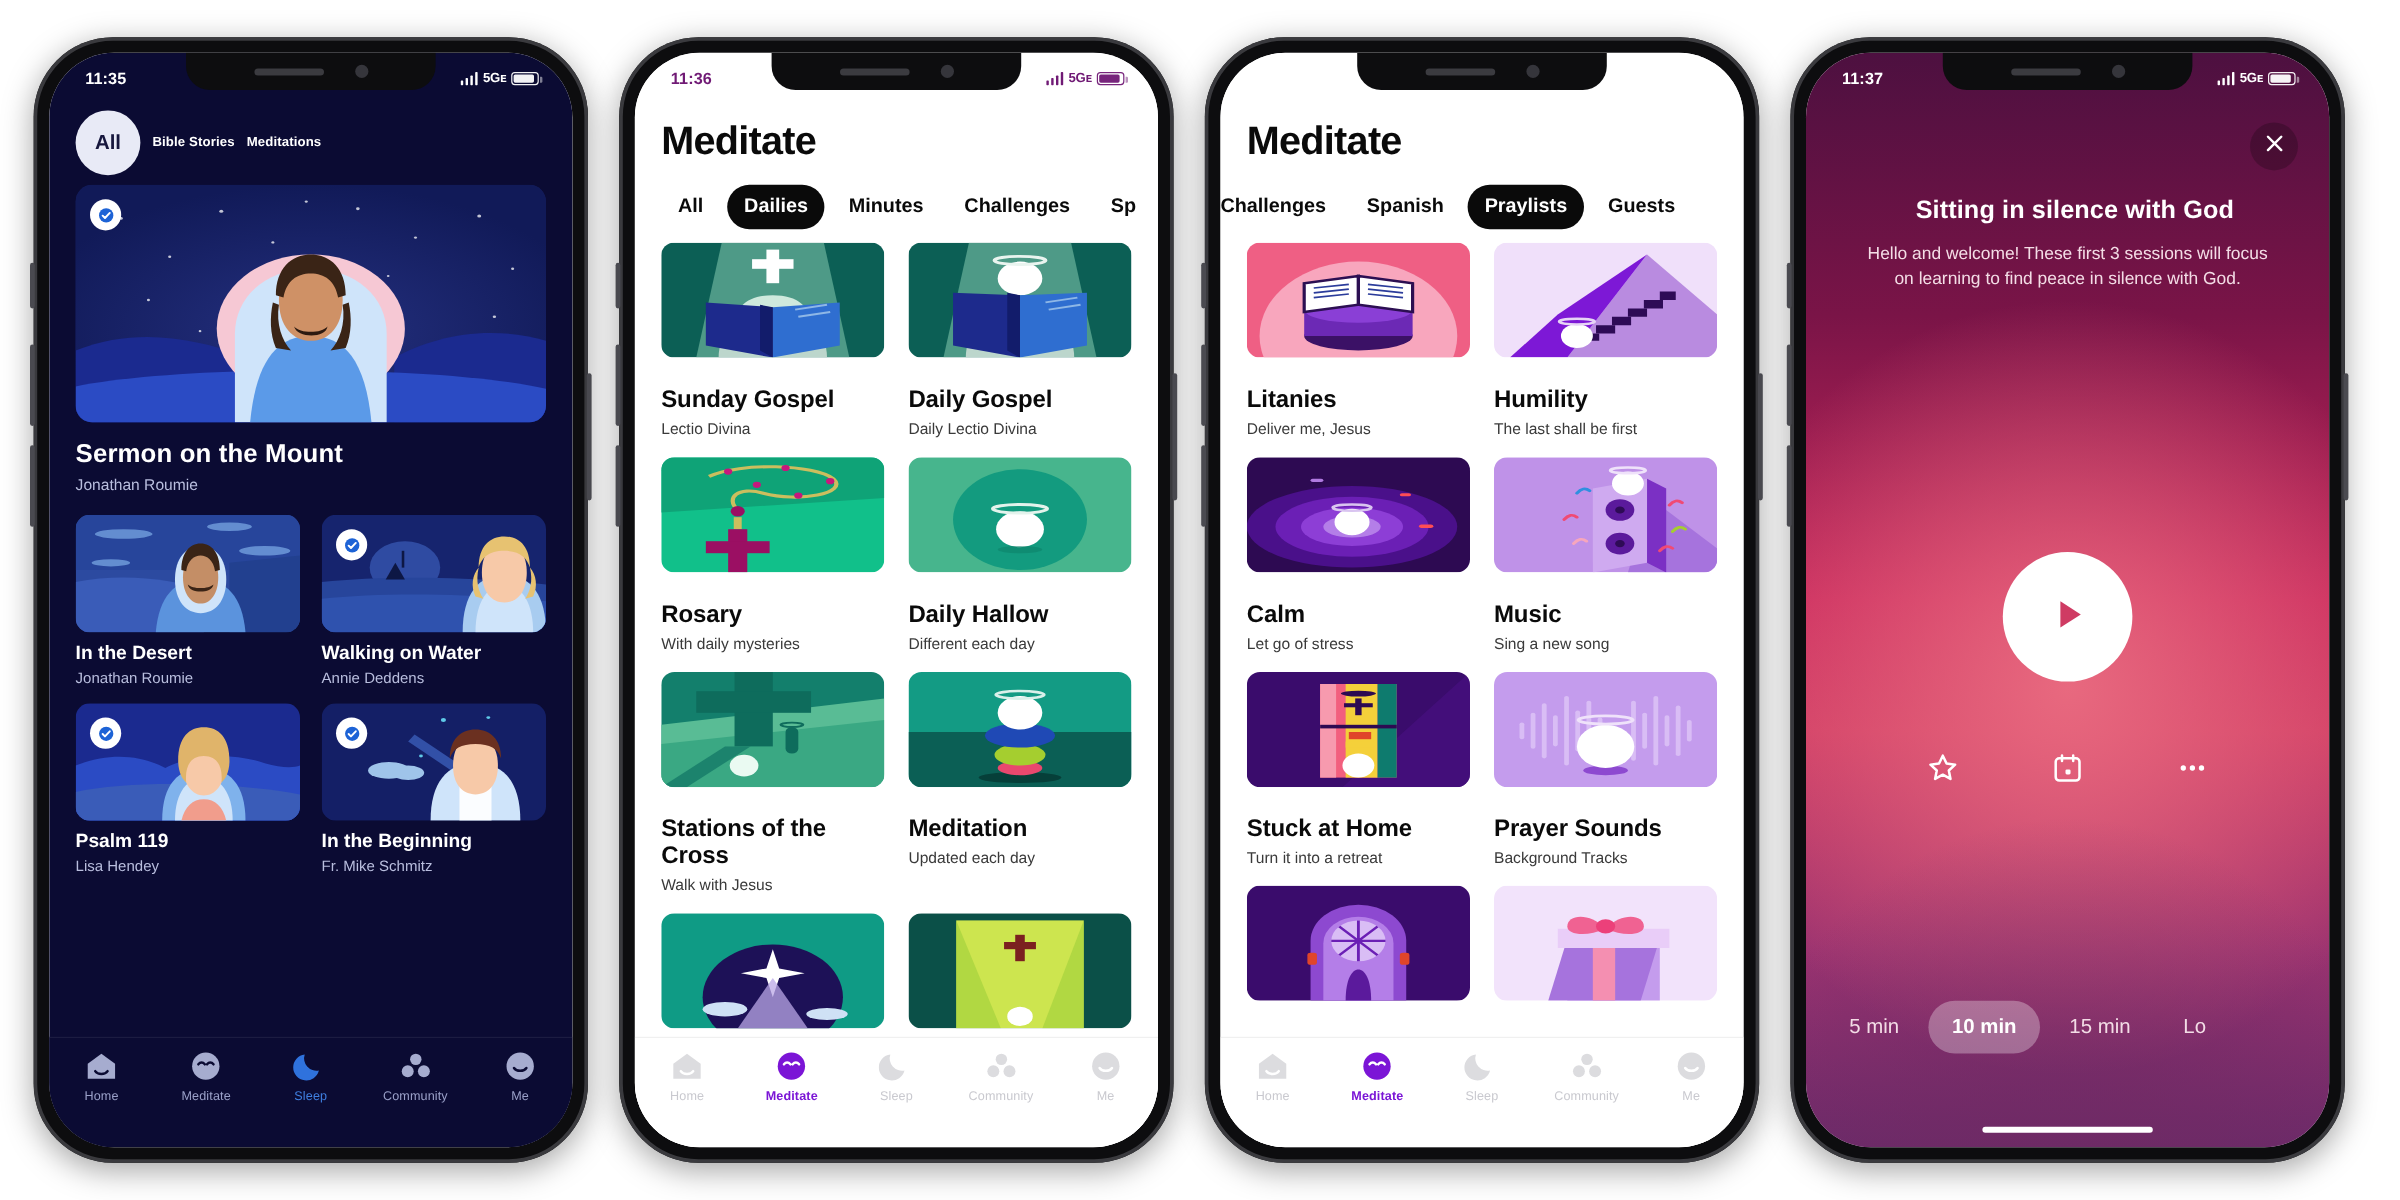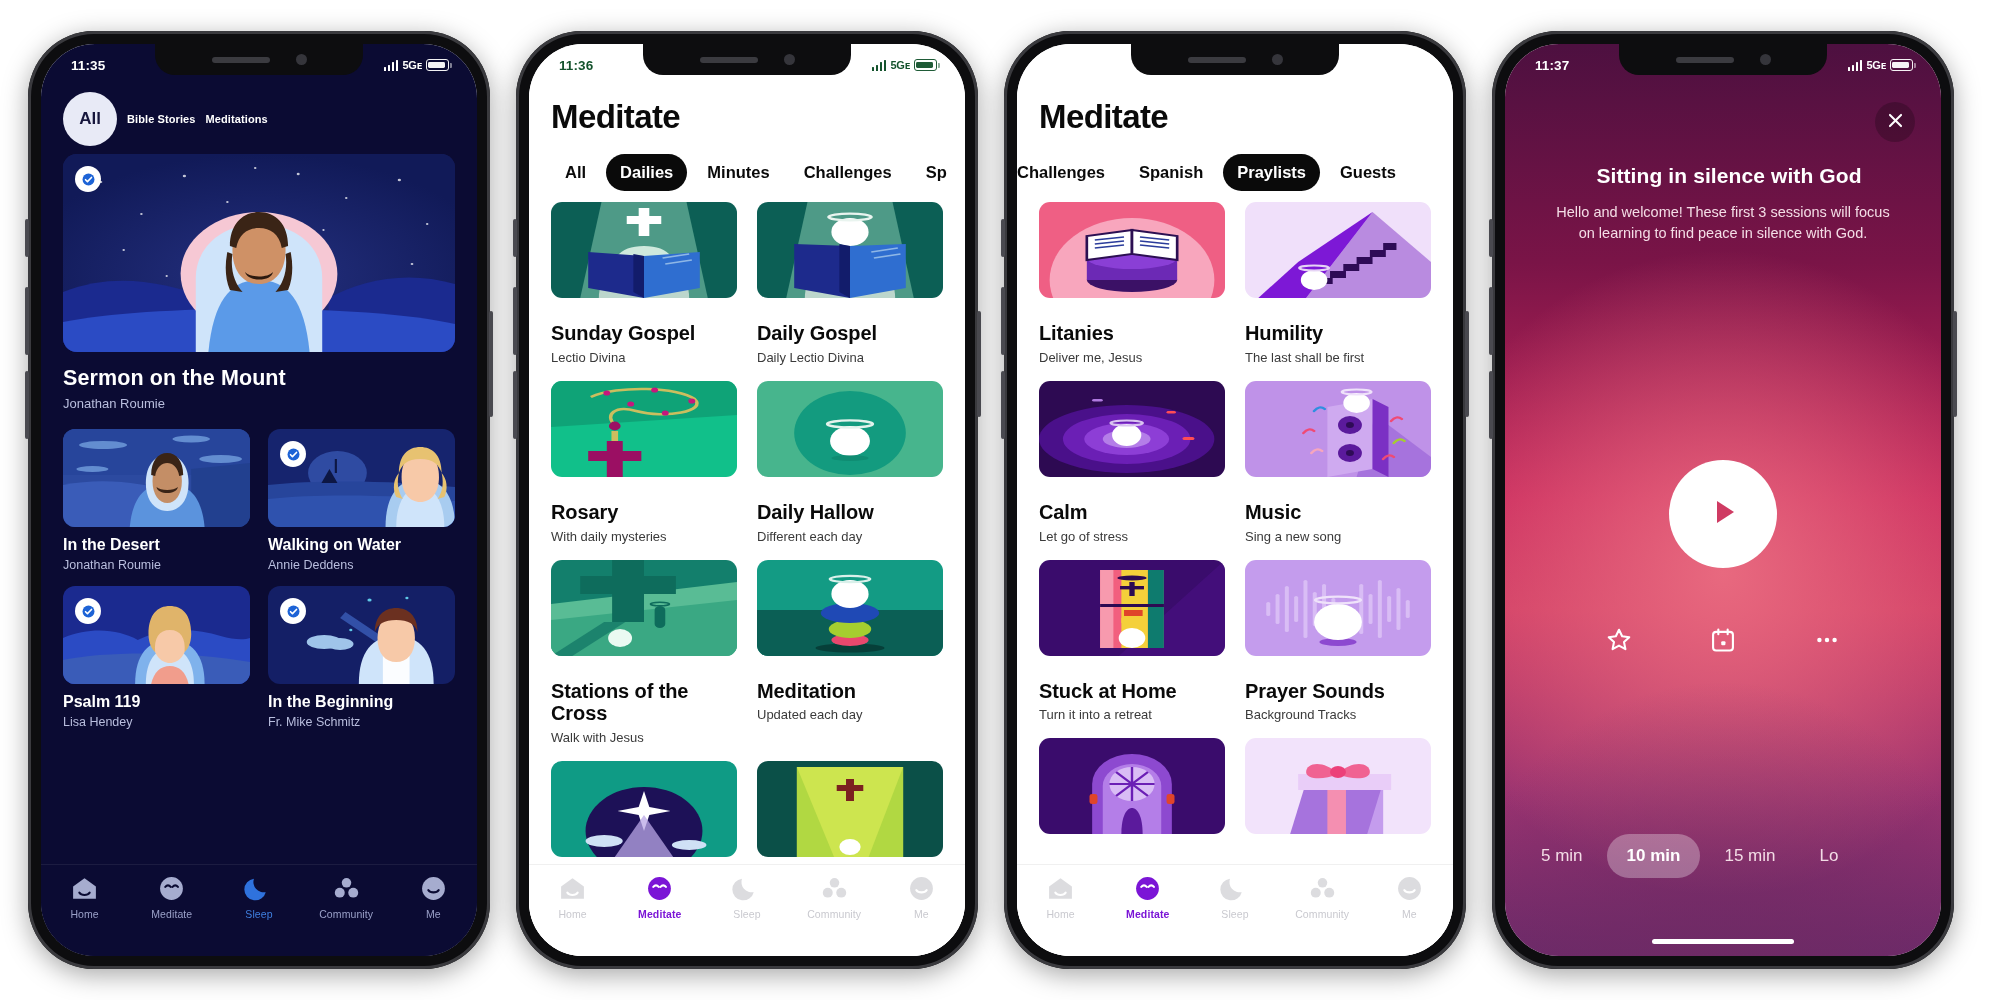--- a/index.html
+++ b/index.html
@@ -61,33 +61,33 @@
 
   
   .statusbar {
     position: absolute; top: 0; left: 0; right: 0; height: 36px;
     display: flex; align-items: center; justify-content: space-between;
     padding: 6px 28px 0 30px;
     font-size: 13.5px; font-weight: bold;
     z-index: 30;
     letter-spacing: .1px;
   }
-  .sb-right { display:flex; align-items:center; gap:4px; }
+  .sb-right { display:flex; align-items:flex-end; gap:4px; }
   .bars { display:flex; align-items:flex-end; gap:1.5px; height:11px; }
   .bars i { display:block; width:2.6px; border-radius:.6px; background:currentColor; }
   .bars i:nth-child(1){height:4px}.bars i:nth-child(2){height:6px}
   .bars i:nth-child(3){height:8.5px}.bars i:nth-child(4){height:11px}
   .netlabel { font-size: 11px; font-weight: bold; letter-spacing: -.2px; }
   .batt { position: relative; width: 23px; height: 11.5px; border: 1.4px solid currentColor;
           border-radius: 3px; opacity:.95; }
   .batt::after{ content:""; position:absolute; right:-3.6px; top:3.2px; width:2px;height:5px;
                 background: currentColor; border-radius: 0 1px 1px 0; opacity:.5;}
   .batt i { position:absolute; left:1.3px; top:1.3px; bottom:1.3px; border-radius:1.4px; background: currentColor; }
   .dark-sb { color: #fff; }
-  .light-sb { color: #14532d; }
+  .light-sb { color: #701a75; }
 
   
   .s1 { background: #0b0b33; color: #fff; height:100%; position:relative; }
   .s1-chips { position:absolute; top:48px; left:0; right:0; display:flex; align-items:center;
               gap:10px; padding-left:22px; z-index:20; }
   .chip-round {
     background:#e8eaf6; color:#17173d; font-weight:bold; font-size:17px;
     width:54px; height:54px; border-radius:50%;
     display:flex; align-items:center; justify-content:center;
   }

